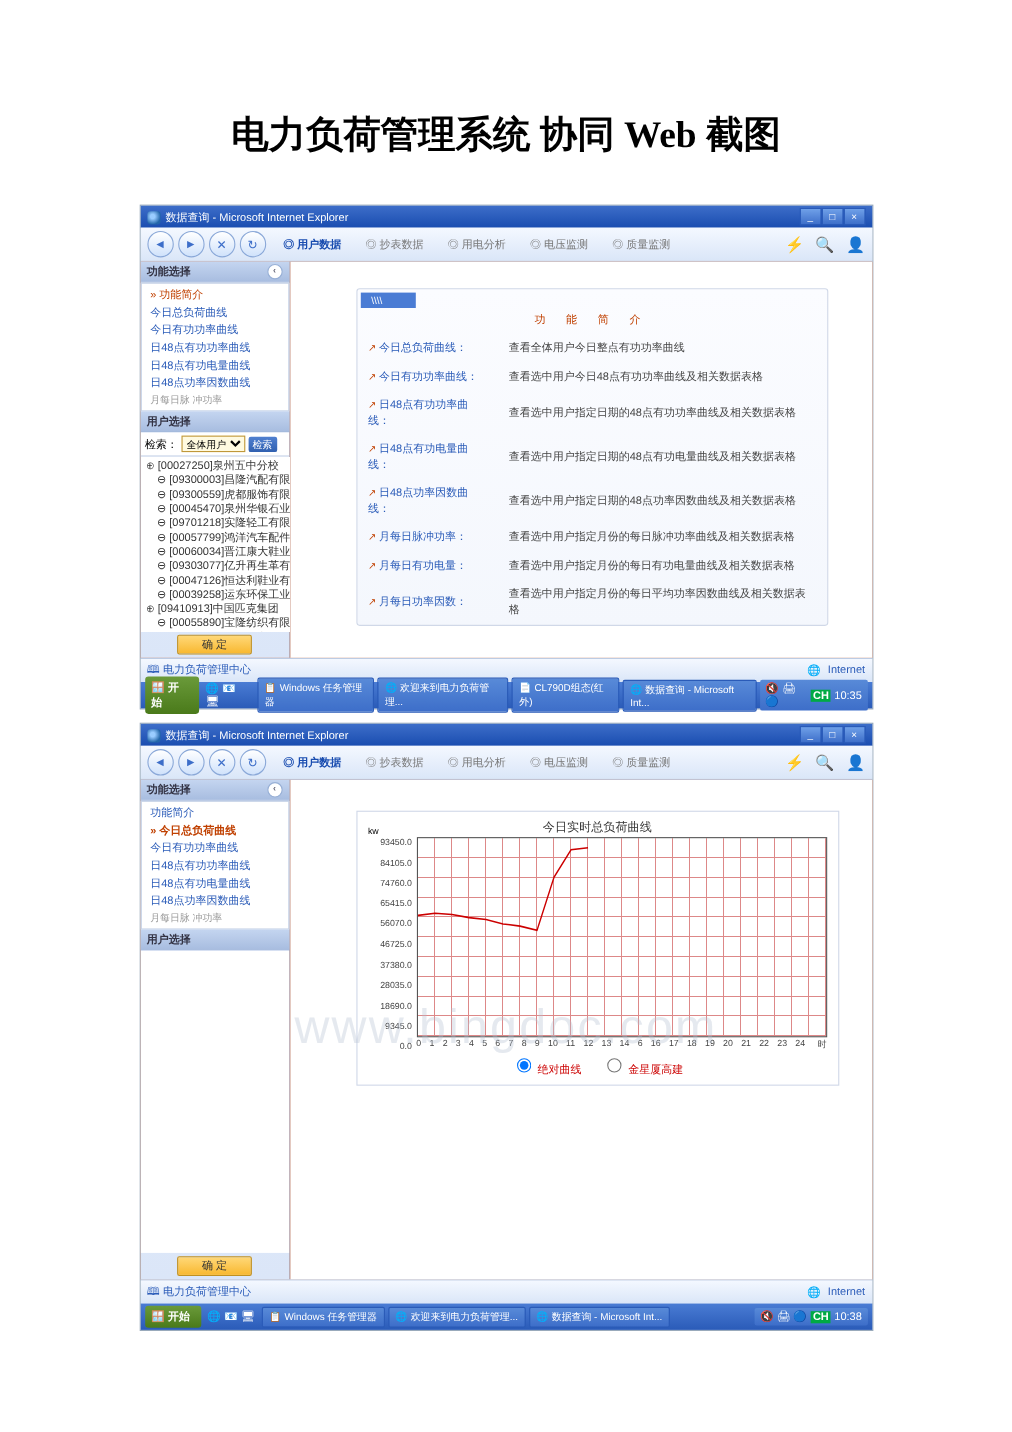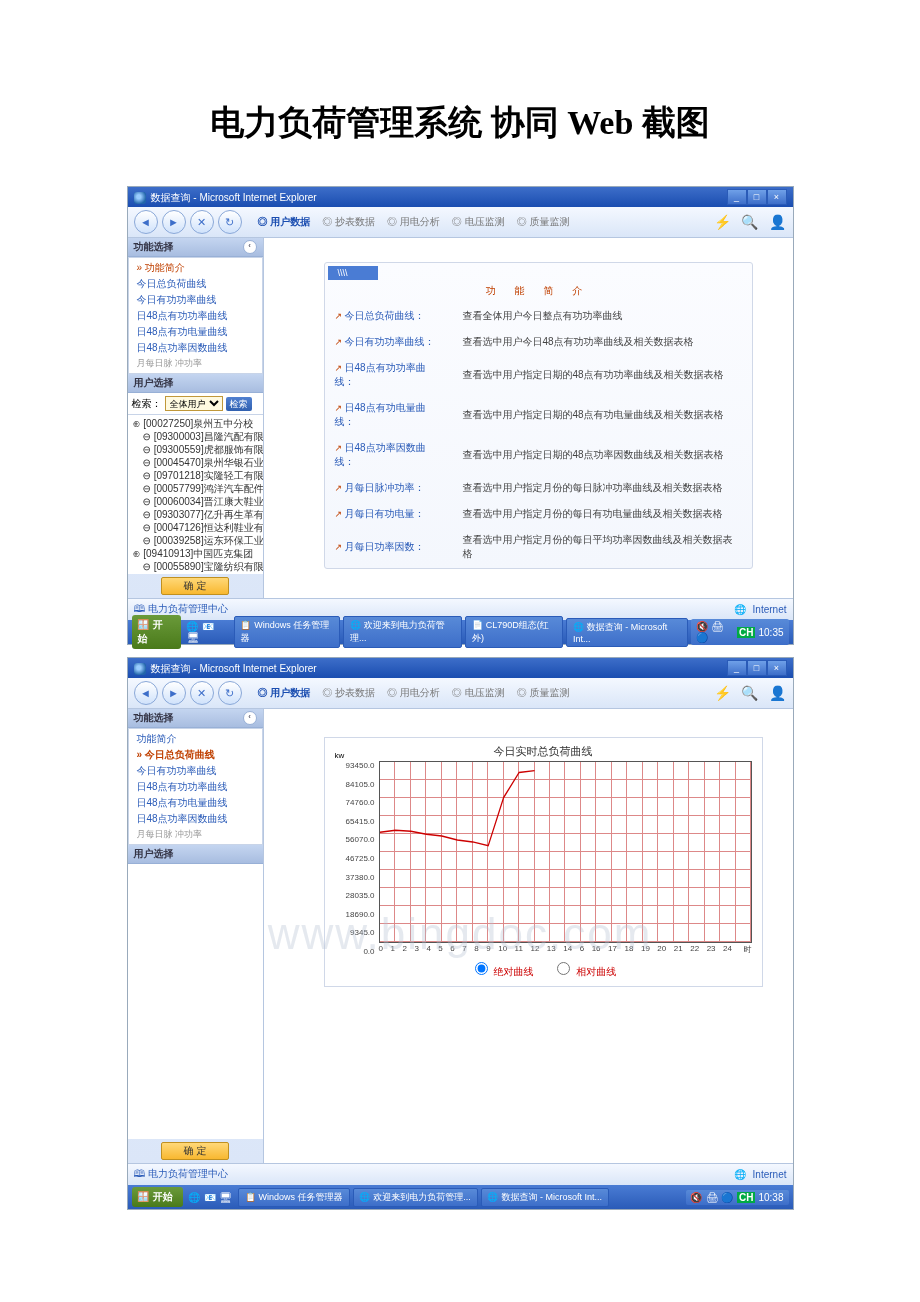--- a/index.html
+++ b/index.html
@@ -5,21 +5,21 @@
 body{margin:0;background:#fff;font-family:"Microsoft YaHei",SimSun,Arial,sans-serif;color:#000}
 .page{width:920px;margin:0 auto;padding-top:100px}
 h1{text-align:center;font-size:34px;margin:0 0 40px;font-weight:bold;font-family:Liberation Serif, serif}
 .shot{width:665px;margin:0 auto 12px;border:1px solid #9ab;font-size:10px;position:relative;background:#fff}
 .titlebar{background:linear-gradient(#3d6ec9,#1a4db0);color:#fff;padding:2px 6px;display:flex;align-items:flex-end;justify-content:space-between;height:16px}
 .titlebar-left{display:flex;align-items:center;gap:5px}
 .winbtns{display:flex;gap:0}
 .winbtn{width:18px;height:14px;background:linear-gradient(#6fa0e8,#3d6ec9);border:1px solid #2a5bb8;display:flex;align-items:center;justify-content:center;color:#fff;font-size:9px}
 .navtool{background:linear-gradient(#f4f8ff,#dae6f8);padding:3px 6px;display:flex;align-items:center;gap:4px;border-bottom:1px solid #b5c6e0}
 .navbtn{width:22px;height:22px;border-radius:50%;border:1px solid #8aa8d8;background:linear-gradient(#fff,#d0e2fb);display:flex;align-items:center;justify-content:center;color:#3d6ec9;font-size:11px}
-.tabbar{display:flex;gap:12px;padding:0 12px;color:#777;font-size:10px;align-items:center;flex:1}
+.tabbar{display:flex;gap:22px;padding:0 12px;color:#777;font-size:10px;align-items:center;flex:1}
 .tabbar span.on{color:#1a4db0;font-weight:bold}
 .tbicons{display:flex;gap:10px;font-size:14px}
 .body{display:flex;height:360px;background:#c2410c}
 .side{width:135px;background:linear-gradient(#e8effc,#dbe6f8);border-right:1px solid #b5c6e0;display:flex;flex-direction:column;font-size:10px}
 .panelh{background:linear-gradient(#c4d5f0,#a8bde0);padding:2px 6px;font-weight:bold;color:#334;border-bottom:1px solid #98b0d6;display:flex;justify-content:space-between;align-items:center}
 .panelh .pico{width:12px;height:12px;background:#fff;border:1px solid #98b0d6;border-radius:50%;font-size:8px;text-align:center;line-height:10px;color:#667}
 .sidelist{background:#fff;padding:2px 2px;flex:0 0 auto;border:1px solid #c8d4e8;margin:0}
 .sidelist div{padding:1px 6px;color:#2a5bb8;cursor:pointer;white-space:nowrap}
 .sidelist div.cur{color:#c04000;font-weight:bold}
 .sidelist div:first-child{color:#c04000}
@@ -298,21 +298,21 @@
                 <span>20</span>
                 <span>21</span>
                 <span>22</span>
                 <span>23</span>
                 <span>24</span>
                 <span style="margin-left: 4px;">时</span>
               </div>
         </div>
         <div class="radios">
           <label><input type="radio" checked="" style=""> <span style="color:#c00">绝对曲线</span></label>
-          <label><input type="radio" style=""> <span style="color:#c00">相对曲线</span></label>
+          <label><input type="radio" style=""> <span style="color:#c00">金星厦高建</span></label>
         </div>
       </div>
     </div>
   </div>
   <div class="status">
     <span>🕮 <span>电力负荷管理中心</span></span>
     <span class="right">
           <span style="color:#3a8">🌐</span> 
           <span>Internet</span>
         </span>

